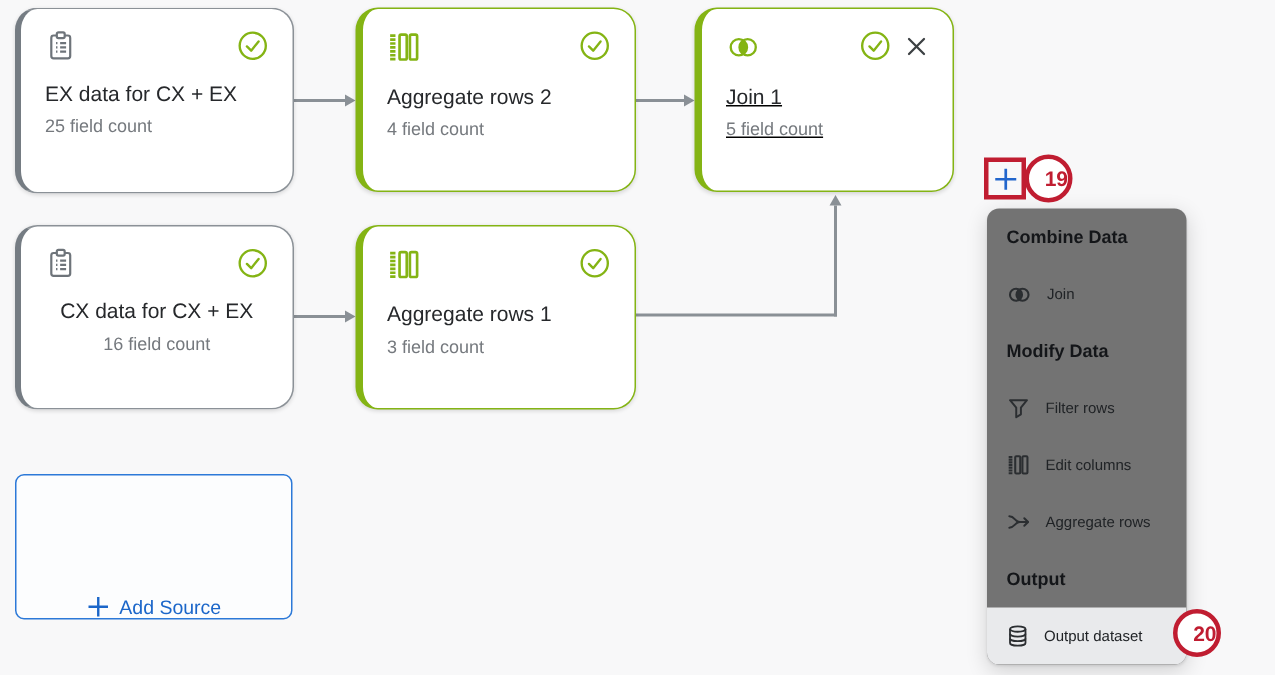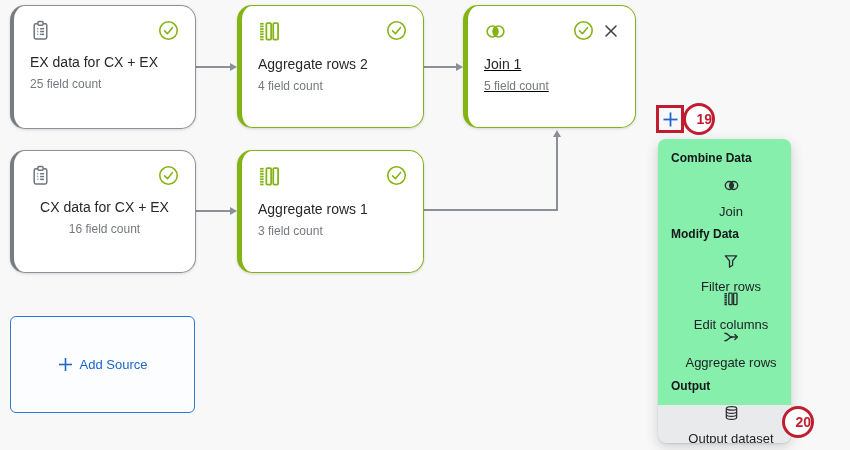--- a/index.html
+++ b/index.html
@@ -18,21 +18,21 @@
 
   #node-ex  {left:10px; top:5px;  width:186px;height:124px;}
   #node-agg2{left:237px;top:5px;  width:187px;height:123px;}
   #node-join{left:463px;top:5px;  width:173px;height:123px;text-decoration:underline;}
   #node-cx  {left:10px; top:150px;width:186px;height:123px;text-align:center;}
   #node-agg1{left:237px;top:150px;width:187px;height:123px;}
 
   
   #add-source{position:absolute;left:10px;top:316px;width:185px;height:97px;box-sizing:border-box;
       background:#fcfdfe;border:1px solid #2c79d8;border-radius:6px;display:flex;
-      align-items:center;justify-content:center;gap:7px;cursor:pointer;}
+      align-items:flex-end;justify-content:center;gap:7px;cursor:pointer;}
   #add-source span{color:#1b66c9;font-size:13px;}
 
   
   .hline,.vline{position:absolute;background:#8a9096;}
   .hline{height:2px;} .vline{width:2px;}
   .head-right{position:absolute;width:0;height:0;border-top:4px solid transparent;
       border-bottom:4px solid transparent;border-left:7px solid #8a9096;}
   .head-up{position:absolute;width:0;height:0;border-left:4px solid transparent;
       border-right:4px solid transparent;border-bottom:7px solid #8a9096;}
 
@@ -40,25 +40,25 @@
   #add-step-box{position:absolute;left:656px;top:105px;width:28px;height:28px;box-sizing:border-box;
       border:3px solid #c01d31;display:flex;align-items:center;justify-content:center;
       background:transparent;cursor:pointer;z-index:12;}
   .badge{position:absolute;width:32px;height:32px;box-sizing:border-box;border:3px solid #c01d31;
       border-radius:50%;background:#fff;display:flex;align-items:center;justify-content:flex-end;
       color:#c01d31;font-weight:bold;font-size:14px;z-index:15;}
   #badge-19{left:683px;top:103px;}
   #badge-20{left:782px;top:406px;}
 
   
-  #step-menu{position:absolute;left:658px;top:139px;width:133px;background:#86efac;border-radius:8px;
+  #step-menu{position:absolute;left:658px;top:139px;width:133px;background:#737373;border-radius:8px;
       box-shadow:0 1px 2px rgba(0,0,0,.10),0 4px 14px rgba(0,0,0,.16);z-index:5;overflow:hidden;}
   .menu-row{height:38px;display:flex;align-items:center;padding-left:13px;box-sizing:border-box;gap:10px;}
   .menu-header{font-size:12px;font-weight:bold;color:#141619;}
-  .menu-item{font-size:13px;color:#202326;cursor:pointer;flex-direction:column;}
+  .menu-item{font-size:10px;color:#202326;cursor:pointer;}
   .menu-item.highlight{background:#e9eaec;}
 
   svg{display:block;}
 </style>
 </head>
 <body>
 
 <div id="canvas">
 
   <div class="hline" style="left:196px;top:66px;width:35px;"></div>

